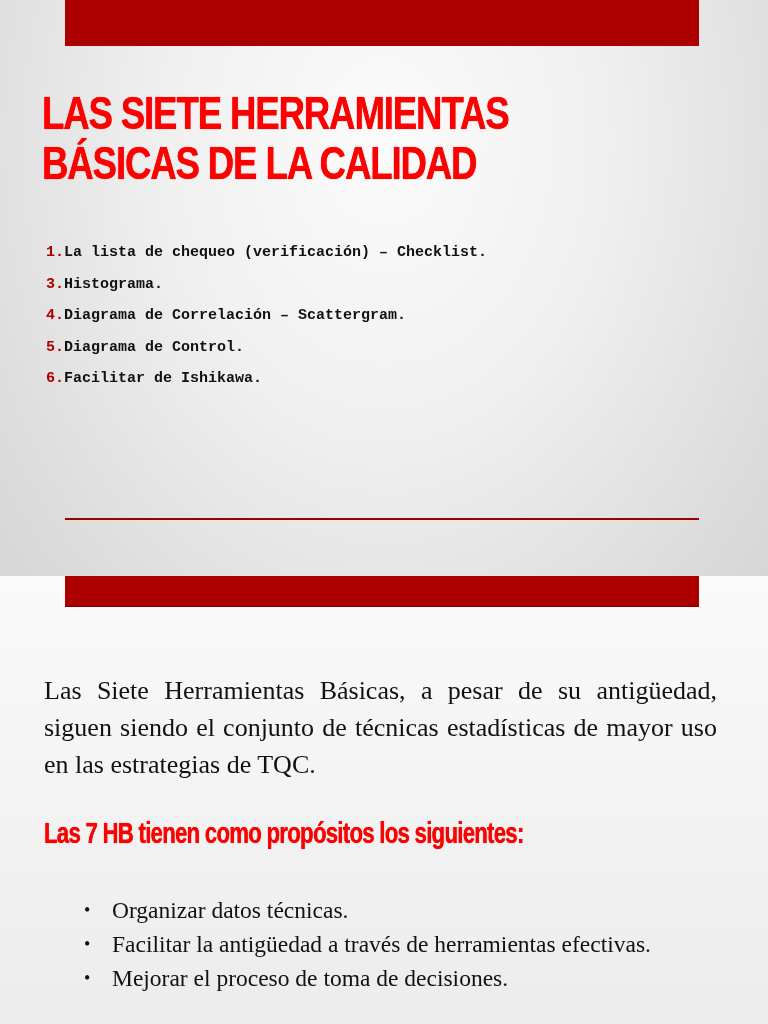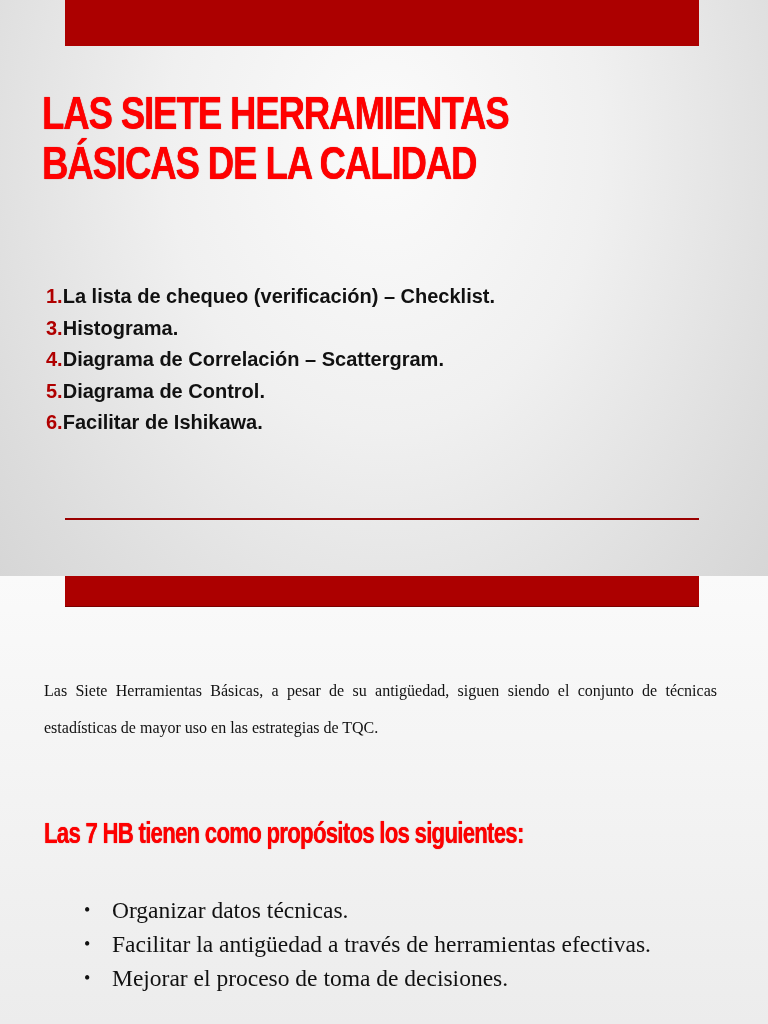--- a/index.html
+++ b/index.html
@@ -29,34 +29,34 @@
       color: #ff0000; font-size: 47px; line-height: 50px;
       letter-spacing: -1.5px;
       transform: scaleX(0.78); transform-origin: left top;
       white-space: nowrap;
       text-shadow: 0 0 1px #c00000;
     }
     .title-line { display: block; }
 
     .tool-list {
       position: absolute; left: 46px; top: 237px; list-style: none;
-      font-family: Liberation Sans, sans-serif; font-weight: 700;
-      font-size: 20px; line-height: 31.5px; color: #111; margin-top: 44px;
+      font-family: Liberation Mono, monospace; font-weight: 700;
+      font-size: 15px; line-height: 31.5px; color: #111;
     }
     .tool-list li { white-space: nowrap; }
     .tool-num { color: #b00000; }
 
     .divider {
       position: absolute; left: 65px; top: 518px; width: 634px; height: 2px;
       background: #9a0000;
     }
 
     .intro {
       position: absolute; left: 44px; top: 672px; width: 673px;
-      font-family: "Liberation Serif", serif; font-size: 16px; line-height: 37px;
+      font-family: "Liberation Serif", serif; font-size: 26px; line-height: 37px;
       color: #111; text-align: justify; text-align-last: left;
     }
 
     .subtitle {
       position: absolute; left: 44px; top: 815px; white-space: nowrap;
       font-family: "Liberation Sans", sans-serif; font-weight: 700;
       color: #ff0000; font-size: 30px; line-height: 36px;
       letter-spacing: -1px;
       transform: scaleX(0.74); transform-origin: left top;
       text-shadow: 0 0 1px #c00000;

